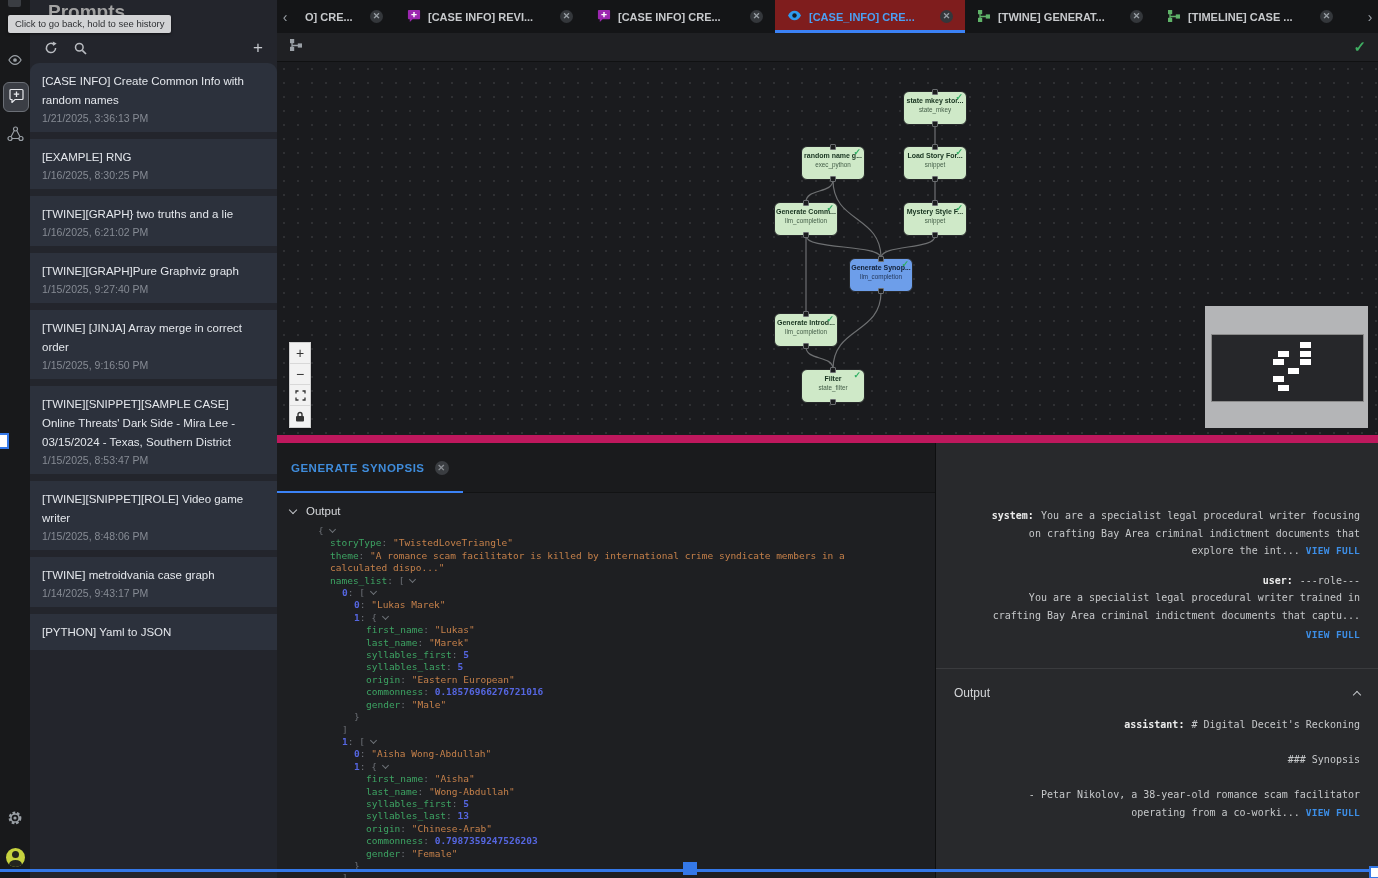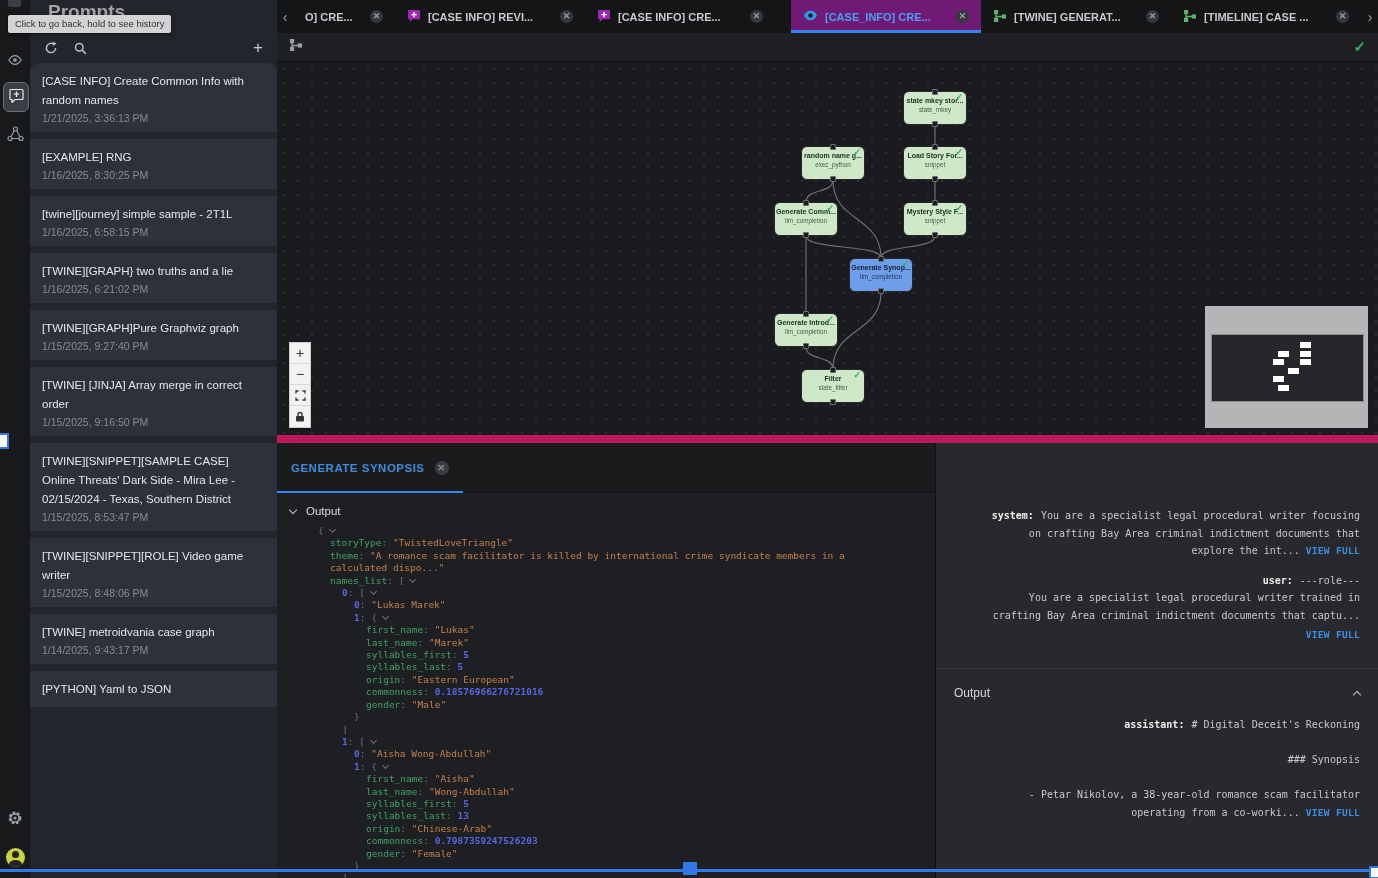--- a/index.html
+++ b/index.html
@@ -34,21 +34,21 @@
   
   .main{position:absolute;left:277px;right:0;top:0;bottom:0;}
 
   
   .tabbar{position:absolute;top:0;left:0;right:0;height:33px;background:#141517;display:flex;align-items:stretch;}
   .tb-chev{width:16px;display:flex;align-items:center;justify-content:center;color:#9aa0a6;font-size:14px;cursor:pointer;}
   .tb-chev.right{margin-left:auto;}
   .tab{flex:0 0 auto;display:flex;align-items:center;gap:7px;padding:0 12px;font-size:11px;font-weight:600;
        color:#c7c9cc;position:relative;cursor:pointer;width:166px;}
   .tab.partial{width:78px;}
-  .tab.active{color:#4ba0f4;background:#701a75;margin-left:16px;}
+  .tab.active{color:#4ba0f4;background:#7f1d1d;}
   .tab.active::after{content:"";position:absolute;left:0;right:0;bottom:0;height:3px;background:#3b82f6;}
   .tab .tlabel{white-space:nowrap;overflow:hidden;}
   .tclose{margin-left:auto;width:13px;height:13px;border-radius:50%;background:#34373b;color:#9aa0a6;
           font-size:9px;line-height:13px;text-align:center;flex:0 0 13px;cursor:pointer;}
 
   
   .canvas-toolbar{position:absolute;top:33px;left:0;right:0;height:29px;background:#1f2023;
                   border-bottom:1px solid #101112;display:flex;align-items:center;padding:0 12px;box-sizing:border-box;}
   .ct-check{margin-left:auto;color:#3fae62;font-size:15px;font-weight:bold;}
 
@@ -186,37 +186,33 @@
     <div class="plist" id="promptList">
         <div class="pitem">
           <div class="ptitle">[CASE INFO] Create Common Info with random names</div>
           <div class="pts">1/21/2025, 3:36:13 PM</div>
         </div>
         <div class="pitem">
           <div class="ptitle">[EXAMPLE] RNG</div>
           <div class="pts">1/16/2025, 8:30:25 PM</div>
         </div>
         <div class="pitem">
-          <div class="ptitle">[twine][journey] simple sample - 2T1L</div>
-          <div class="pts">1/16/2025, 6:58:15 PM</div>
-        </div>
-        <div class="pitem">
           <div class="ptitle">[TWINE][GRAPH} two truths and a lie</div>
           <div class="pts">1/16/2025, 6:21:02 PM</div>
         </div>
         <div class="pitem">
           <div class="ptitle">[TWINE][GRAPH]Pure Graphviz graph</div>
           <div class="pts">1/15/2025, 9:27:40 PM</div>
         </div>
         <div class="pitem">
           <div class="ptitle">[TWINE] [JINJA] Array merge in correct order</div>
           <div class="pts">1/15/2025, 9:16:50 PM</div>
         </div>
         <div class="pitem">
-          <div class="ptitle">[TWINE][SNIPPET][SAMPLE CASE] Online Threats' Dark Side - Mira Lee - 02/15/2024 - Texas, Southern District</div>
+          <div class="ptitle">[TWINE][SNIPPET][SAMPLE CASE] Online Threats' Dark Side - Mira Lee - 03/15/2024 - Texas, Southern District</div>
           <div class="pts">1/15/2025, 8:53:47 PM</div>
         </div>
         <div class="pitem">
           <div class="ptitle">[TWINE][SNIPPET][ROLE] Video game writer</div>
           <div class="pts">1/15/2025, 8:48:06 PM</div>
         </div>
         <div class="pitem">
           <div class="ptitle">[TWINE] metroidvania case graph</div>
           <div class="pts">1/14/2025, 9:43:17 PM</div>
         </div>

